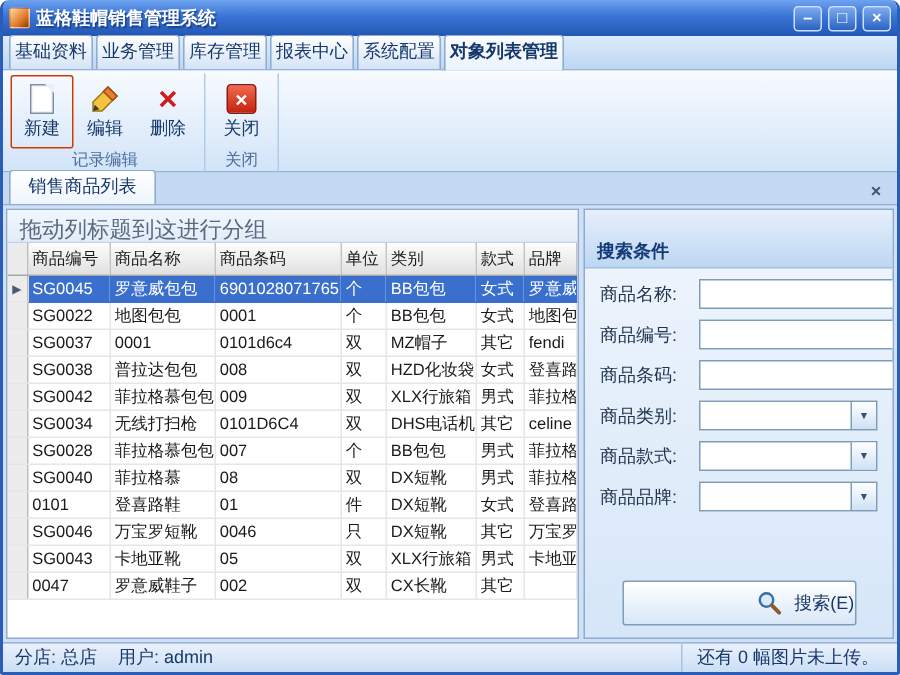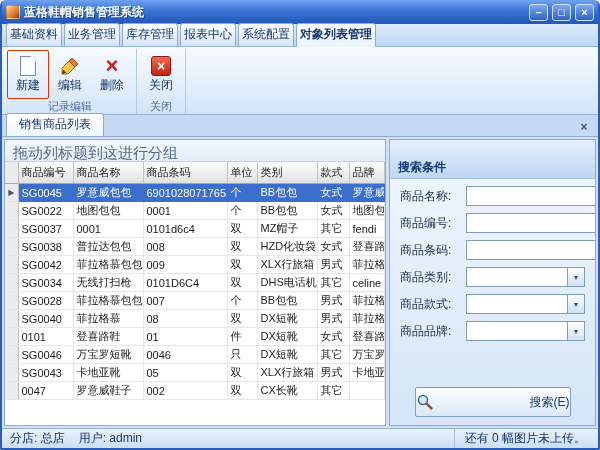--- a/index.html
+++ b/index.html
@@ -88,21 +88,21 @@
                   background:linear-gradient(#e6effb,#bed7f2); border-bottom:1px solid #a3c0e2; }
   .sfield { display:flex; align-items:center; margin:7px 10px 0; }
   .sfield label { width:66px; flex:0 0 66px; color:#22344e; }
   .sinput, .scombo { flex:1; height:20px; border:1px solid #7f9db9; background:#fff; }
   .sinput { padding:0 3px; font-size:12px; font-family:inherit; }
   .scombo { display:flex; align-items:stretch; }
   .combo-arrow { margin-left:auto; width:17px; border-left:1px solid #7f9db9;
                  background:linear-gradient(#ffffff,#cfe1f4); color:#33517a; font-size:7px;
                  display:flex; align-items:center; justify-content:center; cursor:default; }
   .search-btn { margin:46px auto 0; width:156px; height:30px; display:flex; align-items:center;
-                justify-content:space-between; gap:8px; border:1px solid #7f9db9; border-radius:2px;
+                justify-content:flex-end; gap:8px; border:1px solid #7f9db9; border-radius:2px;
                 background:linear-gradient(#ffffff,#d8e7f7); color:#17386b; font-size:12px;
                 font-family:inherit; cursor:default; }
 
   
   .statusbar { height:20px; flex:0 0 20px; display:flex; align-items:center; padding:0 8px;
                gap:14px; background:linear-gradient(#eaf2fc,#cbdef5); border-top:1px solid #96b4d8;
                color:#17386b; }
   .status-right { margin-left:auto; border-left:1px solid #a8c2e0; padding:2px 4px 2px 10px;
                   color:#17386b; white-space:nowrap; }
 </style>

